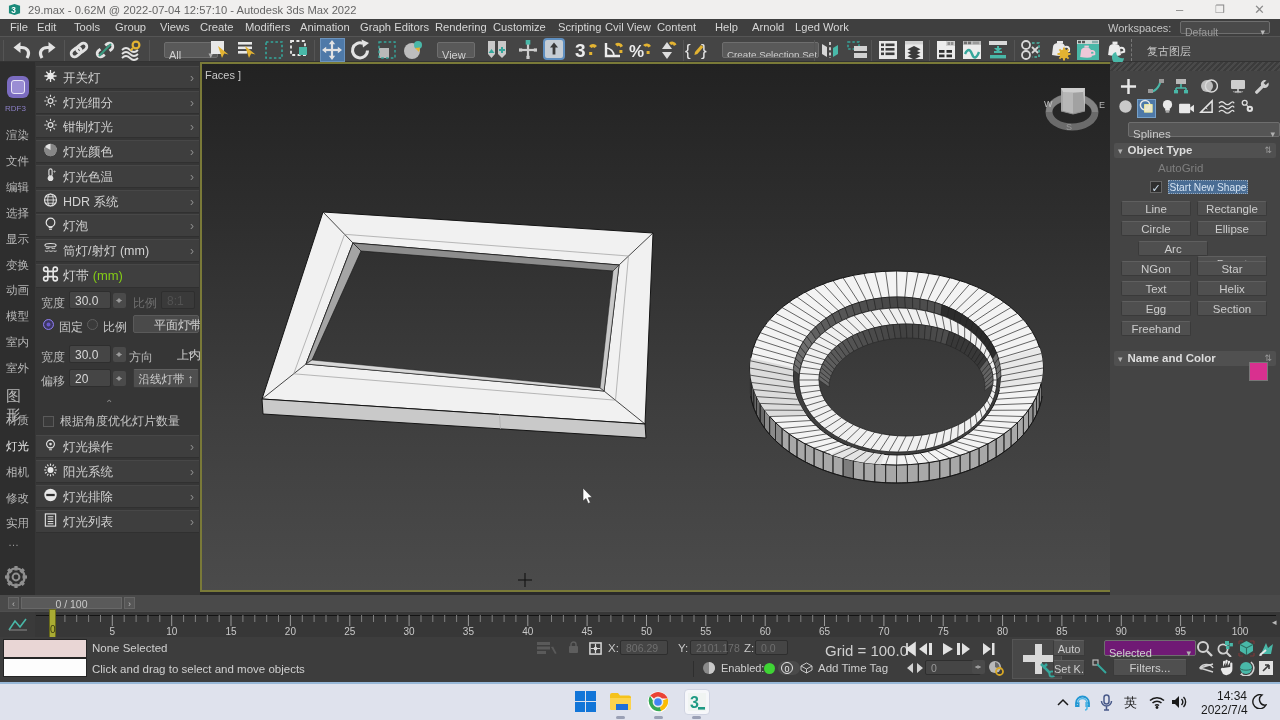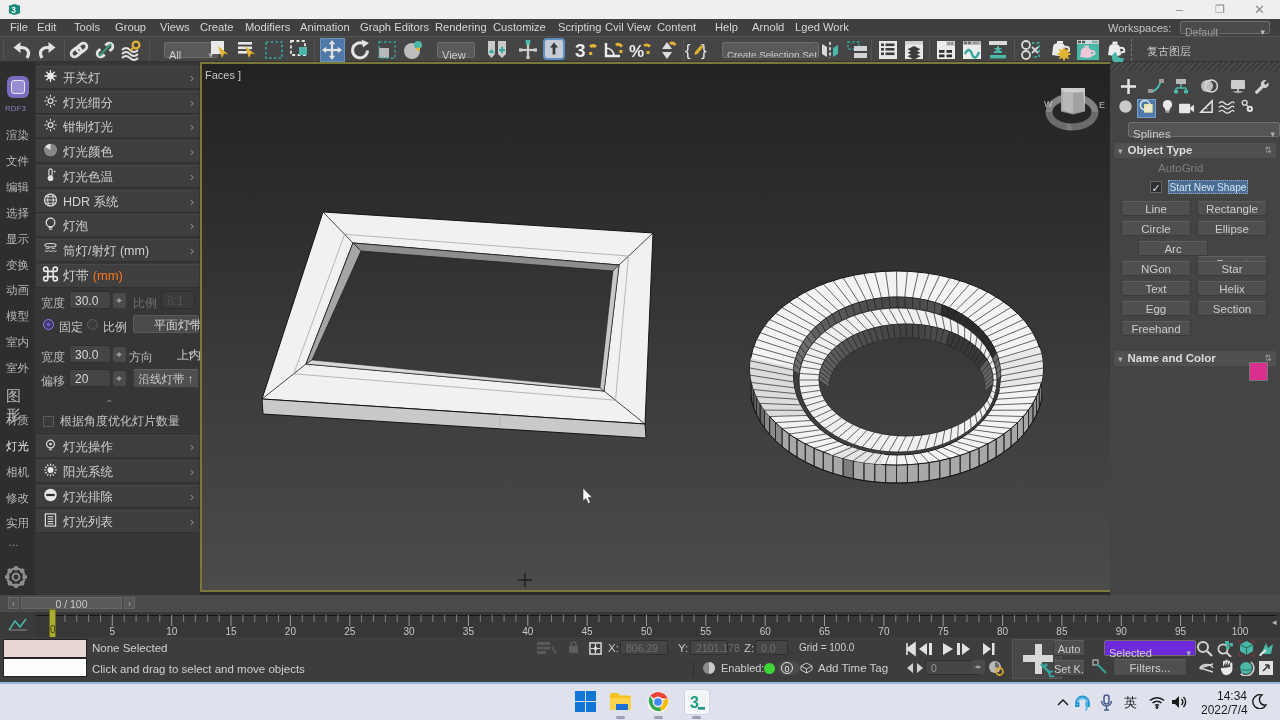--- a/index.html
+++ b/index.html
@@ -22,20 +22,21 @@
 .btn {position:absolute;height:15px;line-height:15px;background:#4f4f4f;border:1px solid #3a3a3a;border-top-color:#5f5f5f;border-radius:2px;color:#cccccc;font-size:11.5px;text-align:center}
 .roll {position:absolute;left:4px;width:162px;height:15px;line-height:15px;background:#505050;border-radius:2px;color:#dcdcdc;font-size:11.5px;padding-left:4px}
 .rollarr {color:#b0b0b0;font-size:9px;margin-right:5px}
 </style></head><body>
 
 <div class="abs" style="left:0;top:0;width:1280px;height:19px;background:#f0efee">
   <svg width="13" height="13" style="position:absolute;left:8px;top:3px" viewBox="0 0 14 14">
       <path d="M1 3 L7 1 L13 3 L13 11 L7 13 L1 11 Z" fill="#1a8a7a"></path>
       <text x="3.4" y="10.4" font-size="9" font-weight="bold" fill="#fff" font-family="Liberation Sans">3</text>
     </svg>
+  <span style="position:absolute;left:28px;top:3.5px;font-size:11.2px;color:#666">29.max - 0.62M @ 2022-07-04 12:57:10 - Autodesk 3ds Max 2022</span>
   <span style="position:absolute;left:1176px;top:2px;color:#8a8a8a;font-size:13px">–</span>
   <span style="position:absolute;left:1215px;top:3px;color:#8a8a8a;font-size:11px">❐</span>
   <span style="position:absolute;left:1254px;top:2px;color:#8a8a8a;font-size:13px">✕</span>
 </div>
 
 <div class="abs" style="left:0;top:19px;width:1280px;height:17px;background:#3f3f3f;color:#d6d6d6;font-size:11.2px">
     <span style="position:absolute;left:10px;top:2px">File</span>
     <span style="position:absolute;left:37px;top:2px">Edit</span>
     <span style="position:absolute;left:74px;top:2px">Tools</span>
     <span style="position:absolute;left:115px;top:2px">Group</span>
@@ -436,21 +437,21 @@
               <path d="M11 10 q2 1 3.5 0"></path>
             </g>
           </svg></span>
         <span class="ptxt">筒灯/射灯 (mm)</span>
         <span class="parr">›</span>
       </div>
       <div class="prow" style="top:202px;height:24px;background:#3f3f3f">
         <span class="picon"><svg width="17" height="17" viewBox="0 0 16 16">
             <path d="M5.5 5.5 V3.5 A2 2 0 1 0 3.5 5.5 h9 A2 2 0 1 0 10.5 3.5 v9 A2 2 0 1 0 12.5 10.5 h-9 A2 2 0 1 0 5.5 12.5 Z" fill="none" stroke="#e8e8e8" stroke-width="1.5"></path>
           </svg></span>
-        <span class="ptxt" style="font-size:13px">灯带 <span style="color:#f97316">(mm)</span></span>
+        <span class="ptxt" style="font-size:13px">灯带 <span style="color:#84cc16">(mm)</span></span>
       </div>
       <div style="position:absolute;left:6px;top:229px;width:158px;height:22px;color:#b9b9b9;font-size:12px">
 <span style="position:absolute;left:0;top:4px">宽度</span>
         <div class="numbox" style="left:28px;width:42px">30.0</div>
         <span class="spin" style="left:72px"></span>
 <span style="position:absolute;left:92px;top:4px;color:#6f6f6f">比例</span>
         <div class="numbox" style="left:120px;width:34px;color:#525252;background:#3a3a3a">8:1</div>
       </div>
       <div style="position:absolute;left:6px;top:252px;width:158px;height:24px;font-size:12px;color:#c9c9c9">
 <span class="radio on" style="left:2px;top:5px"></span>
@@ -1149,21 +1150,21 @@
         <rect x="1" y="1" width="12" height="12" fill="none" stroke="#d9d9d9" stroke-width="1.6"></rect>
         <path d="M7 2 V12 M2 7 H12" stroke="#d9d9d9" stroke-width="1.3"></path>
         <circle cx="7" cy="7" r="2" fill="#d9d9d9"></circle>
       </svg></div>
   <span style="position:absolute;left:608px;top:5px;font-size:11.5px;color:#c9c9c9">X:</span>
   <div class="numbox" style="left:620px;top:3px;width:48px;height:15px;line-height:15px;color:#6f6f6f;font-size:10.5px">806.29</div>
   <span style="position:absolute;left:678px;top:5px;font-size:11.5px;color:#c9c9c9">Y:</span>
   <div class="numbox" style="left:690px;top:3px;width:38px;height:15px;line-height:15px;color:#6f6f6f;font-size:10.5px">2101.178</div>
   <span style="position:absolute;left:744px;top:5px;font-size:11.5px;color:#c9c9c9">Z:</span>
   <div class="numbox" style="left:755px;top:3px;width:33px;height:15px;line-height:15px;color:#6f6f6f;font-size:10.5px">0.0</div>
-  <span style="position:absolute;left:799px;top:5px;font-size:10px">Grid = 100.0</span>
+  <span style="position:absolute;left:825px;top:5px;font-size:15px">Grid = 100.0</span>
   <div style="position:absolute;left:693px;top:24px;width:1px;height:16px;background:#2e2e2e"></div>
   <svg width="14" height="14" style="position:absolute;left:702px;top:24px" viewBox="0 0 14 14">
       <circle cx="7" cy="7" r="6" fill="#8a8a8a"></circle>
       <path d="M7 1 a6 6 0 0 1 0 12 Z" fill="#c9c9c9"></path>
     </svg>
   <span style="position:absolute;left:721px;top:25px;font-size:11px">Enabled:</span>
   <circle><div style="position:absolute;left:764px;top:26px;width:11px;height:11px;border-radius:50%;background:#3fd435"></div>
   <div style="position:absolute;left:778px;top:24px;width:22px;height:14px;background:#4a4a4a;border-radius:7px"></div>
   <div style="position:absolute;left:781px;top:25px;width:12px;height:12px;border-radius:50%;border:1.5px solid #e8e8e8;color:#e8e8e8;font-size:9px;text-align:center;line-height:12px">0</div>
   <svg width="13" height="12" style="position:absolute;left:800px;top:25px" viewBox="0 0 13 12">
@@ -1198,21 +1199,21 @@
   <svg width="40" height="38" style="position:absolute;left:1019px;top:3px" viewBox="0 0 40 38">
         <g fill="#d8d8d8">
           <rect x="16" y="4" width="7" height="30"></rect>
           <rect x="4" y="15" width="30" height="7"></rect>
         </g>
         <path d="M22 24 l9 9 M28 24 l-4 4" stroke="#35a79c" stroke-width="2.5" fill="none"></path>
         <circle cx="33" cy="34" r="2.6" fill="none" stroke="#35a79c" stroke-width="1.8"></circle>
       </svg>
   <div class="btn" style="left:1053px;top:3px;width:32px;height:16px;line-height:16px;font-size:11px">Auto</div>
   <div class="btn" style="left:1053px;top:23px;width:32px;height:16px;line-height:16px;font-size:11px">Set K.</div>
-  <div class="dd" style="left:1094px;top:3px;width:92px;background:#6d28d9">Selected<span class="arr">▾</span></div>
+  <div class="dd" style="left:1094px;top:3px;width:92px;background:#701a75">Selected<span class="arr">▾</span></div>
   <svg width="18" height="16" style="position:absolute;left:1092px;top:22px" viewBox="0 0 18 16">
         <rect x="1" y="1" width="5" height="5" fill="none" stroke="#b9b9b9" stroke-width="1.2"></rect>
         <line x1="5" y1="5" x2="14" y2="14" stroke="#35a79c" stroke-width="2"></line>
       </svg>
   <div class="btn" style="left:1113px;top:22px;width:74px;height:17px;line-height:17px;font-size:11.5px">Filters...</div>
   <svg width="17" height="17" style="position:absolute;left:1196px;top:3px" viewBox="0 0 17 17">
         <circle cx="7" cy="7" r="5" fill="none" stroke="#d2d2d2" stroke-width="2"></circle>
         <line x1="11" y1="11" x2="16" y2="16" stroke="#d2d2d2" stroke-width="2.4"></line>
       </svg>
   <svg width="18" height="17" style="position:absolute;left:1216px;top:3px" viewBox="0 0 18 17">

